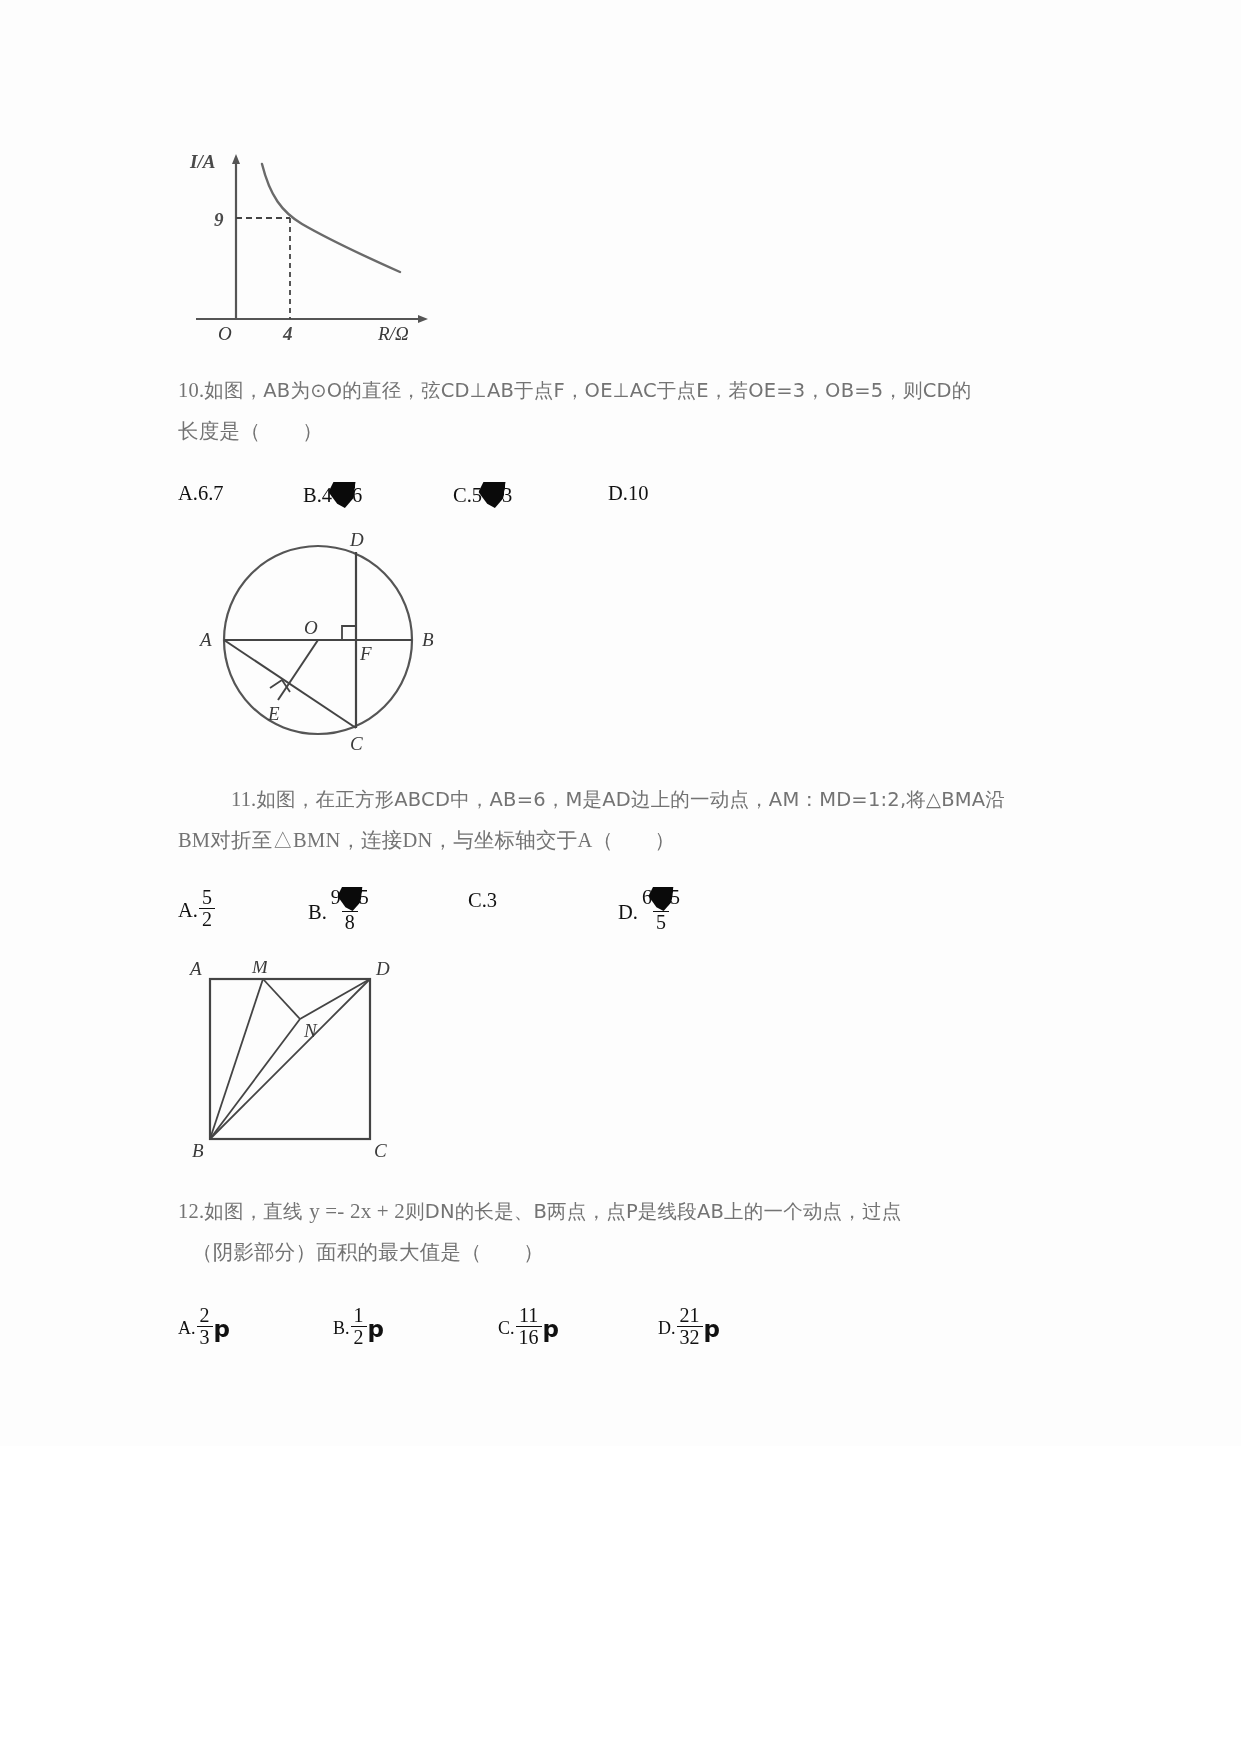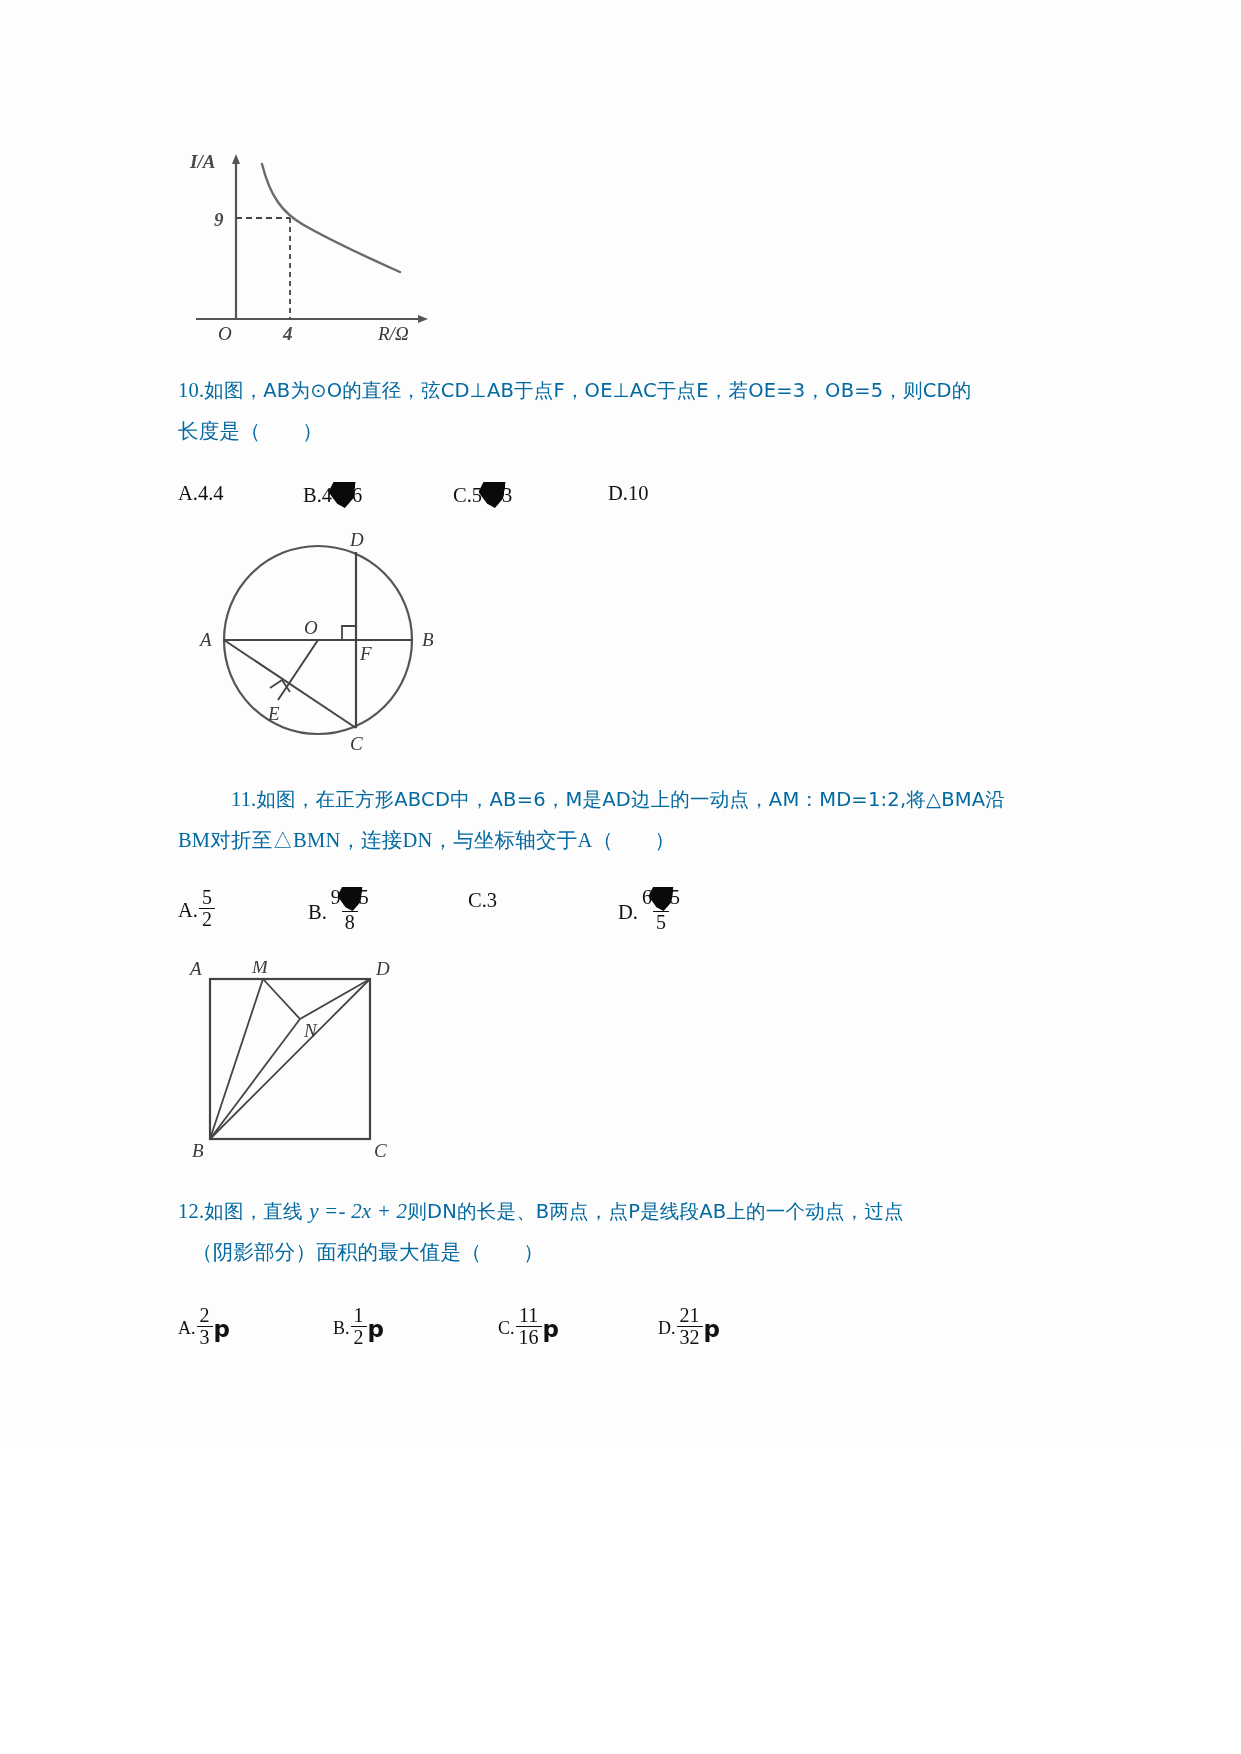--- a/index.html
+++ b/index.html
@@ -24,25 +24,25 @@
     left: 178px;
     top: 140px;
     width: 880px;
   }
 
   
   .qtext {
     font-family: "Liberation Serif", serif;
     font-size: 20.5px;
     line-height: 41px;
-    color: #0369a1;
+    color: #737373;
     letter-spacing: 0.2px;
   }
   .qtext .cn { font-family: "DejaVu Sans", sans-serif; font-size: 19.5px; }
-  .mathvar { font-family: "Liberation Serif", serif; font-style: italic; font-size: 21px; }
+  .mathvar { font-family: "Liberation Serif", serif; font-size: 21px; }
 
   
   .options {
     display: flex;
     align-items: flex-start;
     font-size: 20.5px;
     margin-top: 26px;
   }
   .opt {
     display: flex;
@@ -144,21 +144,21 @@
     </div>
 
     <div class="qtext" style="margin-top:26px;">
       <span>10.</span><span class="cn">如图，AB为⊙O的直径，弦CD⊥AB于点F，OE⊥AC于点E，若OE=3，OB=5，则CD的</span>
     </div>
     <div class="qtext cn">长度是（　　）</div>
 
     <div class="options" style="margin-top:30px;">
       <div class="opt" style="width:125px;">
         <span class="opt-label">A.</span>
-        <span class="opt-val">4.4</span>
+        <span class="opt-val">6.7</span>
       </div>
       <div class="opt" style="width:150px;">
         <span class="opt-label">B.</span>
         <span class="opt-val">4</span>
         <span class="badglyph"></span>
         <span class="opt-val">6</span>
       </div>
       <div class="opt" style="width:155px;">
         <span class="opt-label">C.</span>
         <span class="opt-val">5</span>

